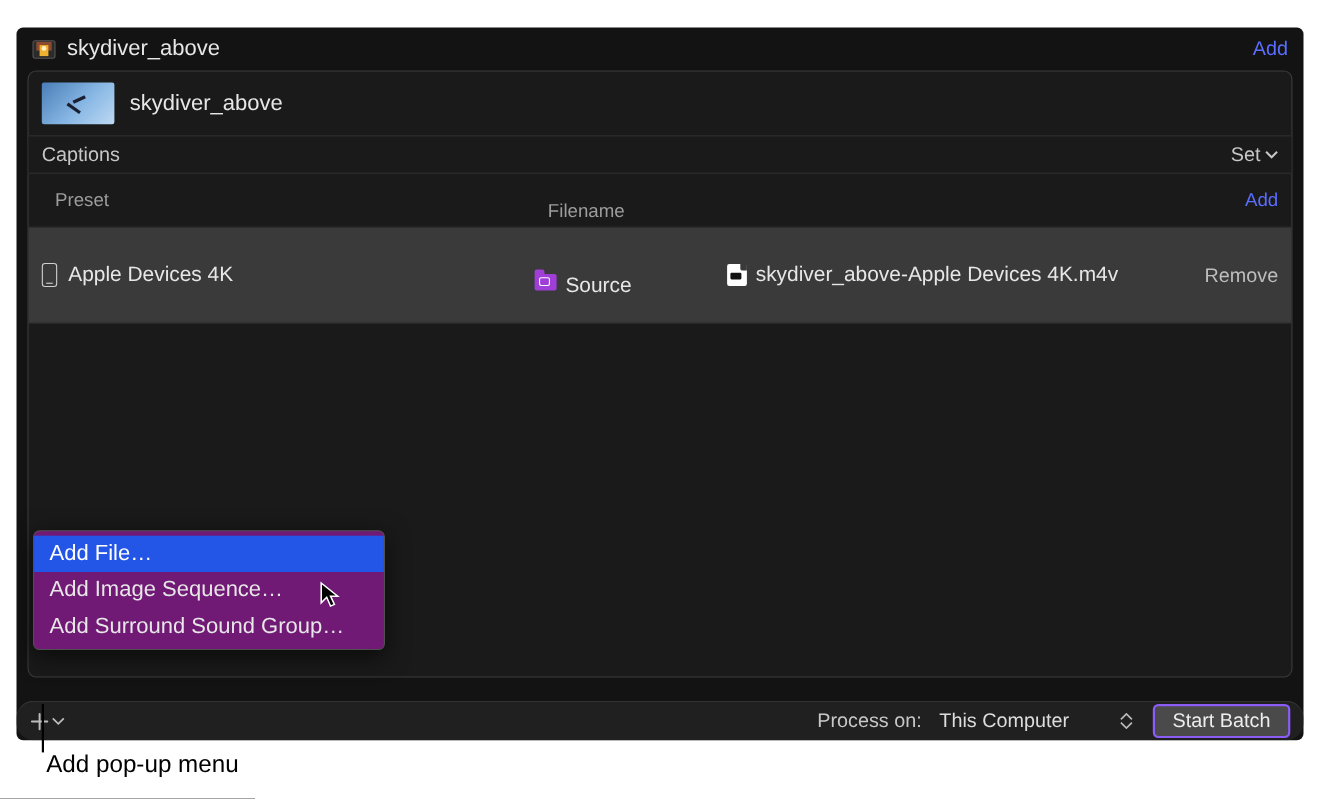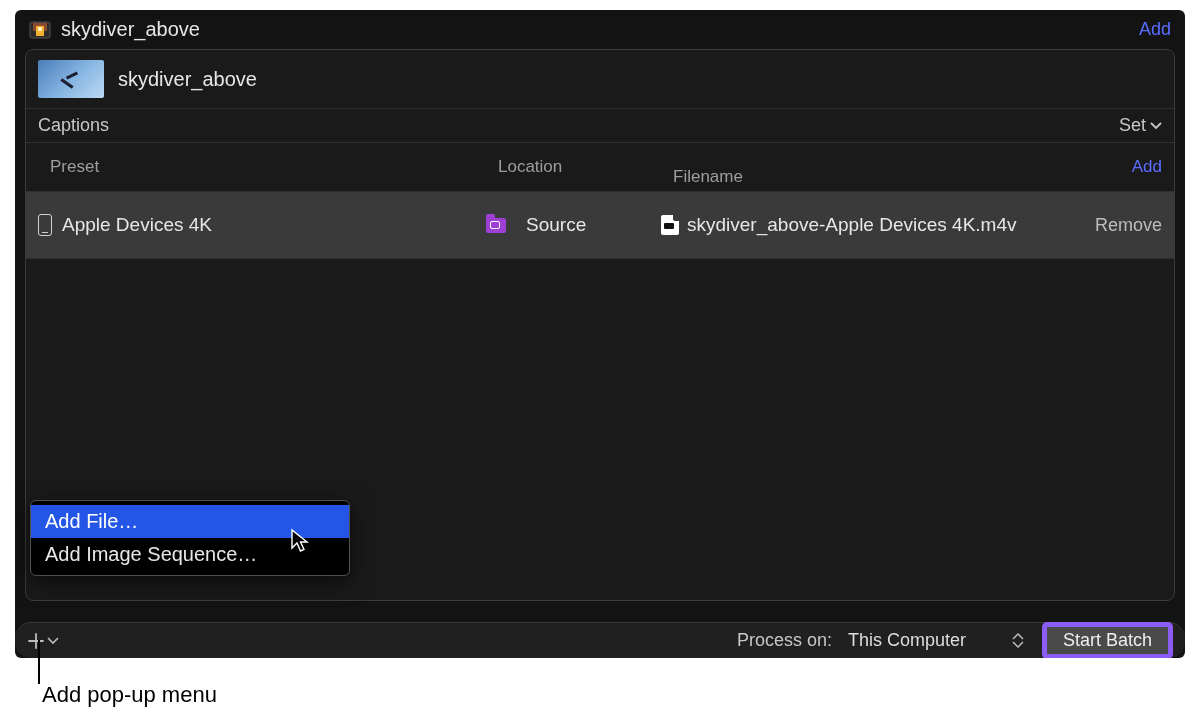--- a/index.html
+++ b/index.html
@@ -1,18 +1,18 @@
 <!DOCTYPE html>
 <html><head>
 <meta charset="utf-8">
 <style>
   * { box-sizing: border-box; margin: 0; padding: 0; font-family: -apple-system, "Helvetica Neue", Arial, sans-serif; }
   body { background: #fff; width: 1200px; height: 726px; position: relative; }
   .app-frame {
-    position: absolute; left: 15px; top: 10px; width: 1170px; height: 648px;
+    position: absolute; left: 15px; top: 25px; width: 1170px; height: 648px;
     background: #131313; border-radius: 6px; overflow: hidden;
   }
 
   
   .job-header {
     display: flex; align-items: center; gap: 10px;
     padding: 8px 14px 8px 14px;
   }
   .app-icon {
     width: 22px; height: 22px; flex: 0 0 22px;
@@ -69,21 +69,21 @@
   .col-filename { flex: 1 1 auto; margin-top: 20px; }
   .col-add { margin-left:auto; color:#5a6dff; cursor:pointer; }
 
   
   .preset-row {
     display:flex; align-items:center; padding: 22px 12px;
     background:#3a3a3a; color:#e7e7e7; font-size:19px;
     border-bottom: 1px solid #303030;
   }
   .cell-preset { flex: 0 0 448px; display:flex; align-items:center; gap:10px; }
-  .cell-location { flex: 0 0 175px; display:flex; align-items:center; gap:20px; }
+  .cell-location { flex: 0 0 175px; display:flex; gap:8px;margin-top:20px; }
   .cell-filename { flex: 1 1 auto; display:flex; align-items:center; gap:8px; min-width:0; }
   .cell-filename span.fn-text { white-space:nowrap; overflow:hidden; text-overflow:ellipsis; }
   .remove-btn { margin-left:auto; color:#bdbdbd; font-size:18px; cursor:pointer; padding-left:16px; }
 
   .device-icon {
     width:14px; height:22px; border:1.5px solid #d0d0d0; border-radius:3px; position:relative;
   }
   .device-icon::after { content:""; position:absolute; left:3px; right:3px; bottom:2px; height:1.5px; background:#d0d0d0; }
 
   .folder-icon {
@@ -114,27 +114,27 @@
   .process-select {
     width:190px; height:24px; display:flex; align-items:center; justify-content:space-between;
     color:#ddd; font-size:18px; padding:0 6px; cursor:pointer;
   }
   .stepper {
     width:14px; height:18px; display:flex; flex-direction:column; justify-content:center; gap:1px;
   }
   .stepper svg { display:block; }
   .start-btn {
     background:#4a4a4a; color:#eee; font-size:18px; padding:3px 16px;
-    border-radius:5px; border:5px solid #8b5cf6; cursor:pointer;
+    border-radius:5px; border:2px solid #8b5cf6; cursor:pointer;
   }
 
   
   .popup-menu {
     position:absolute; left:4px; bottom:24px; width:320px;
-    background:#000000; border:1px solid #505050; border-radius:6px;
+    background:#701a75; border:1px solid #505050; border-radius:6px;
     box-shadow:0 6px 22px rgba(0,0,0,0.6);
     padding:4px 0;
   }
   .popup-item {
     padding:5px 14px; color:#e7e7e7; font-size:20px; cursor:pointer;
     white-space:nowrap;
   }
   .popup-item.highlight { background:#2356e6; color:#fff; }
 
   
@@ -182,21 +182,20 @@
       <div class="set-dropdown">
         <span>Set</span>
         <svg class="chev-down" viewBox="0 0 12 8">
             <path d="M1 1l5 5 5-5" stroke="#c7c7c7" stroke-width="1.8" fill="none"></path>
           </svg>
       </div>
     </div>
 
     <div class="col-headers">
       <div class="col-preset">Preset</div>
-      <div class="col-location">Location</div>
       <div class="col-filename">Filename</div>
       <div class="col-add">Add</div>
     </div>
 
     <div class="preset-row">
       <div class="cell-preset">
         <div class="device-icon"></div>
         <span>Apple Devices 4K</span>
       </div>
       <div class="cell-location">
@@ -206,20 +205,21 @@
       <div class="cell-filename">
         <div class="file-icon"></div>
         <span class="fn-text">skydiver_above-Apple Devices 4K.m4v</span>
         <span class="remove-btn">Remove</span>
       </div>
     </div>
 
     <div class="popup-menu">
       <div class="popup-item highlight">Add File…</div>
       <div class="popup-item">Add Image Sequence…</div>
+      <div class="popup-item">Add Surround Sound Group…</div>
     </div>
 
   </div>
 
   <div class="bottom-bar">
     <div class="add-popup-btn">
       <span class="plus-icon">
         <svg width="18" height="18" viewBox="0 0 18 18">
             <path d="M9 2v14M2 9h14" stroke="#bdbdbd" stroke-width="1.8" stroke-linecap="round"></path>
           </svg>

